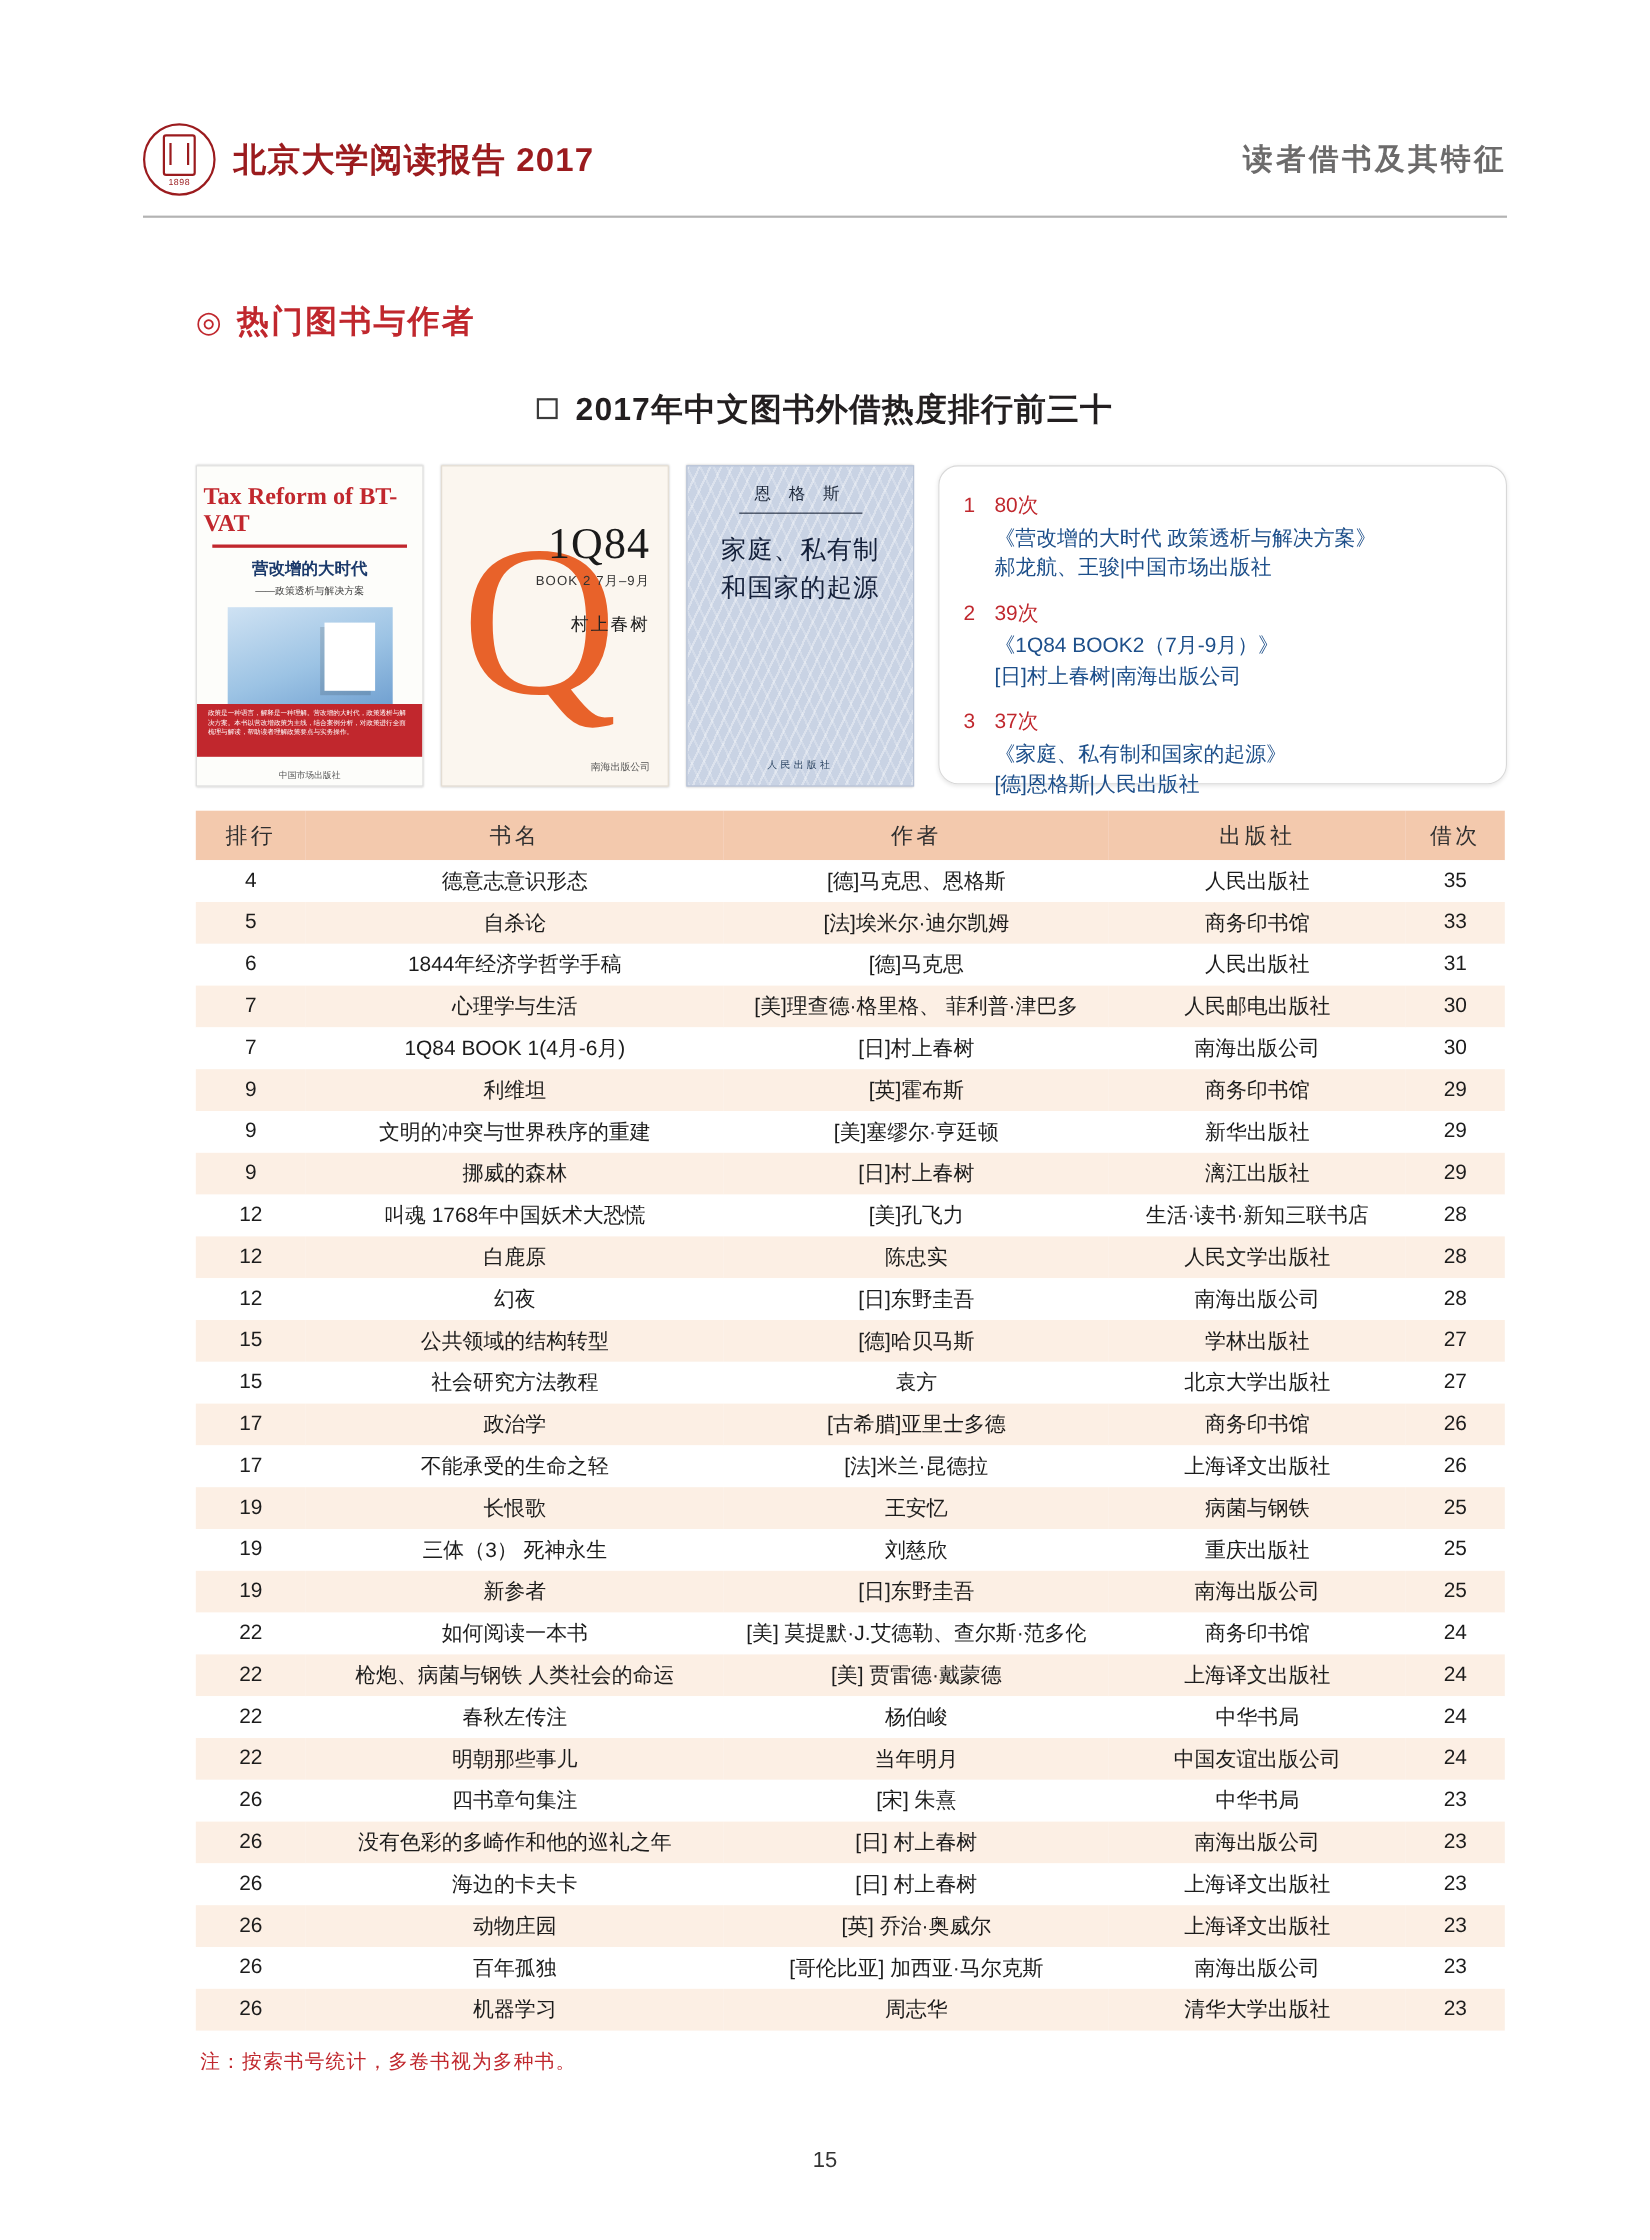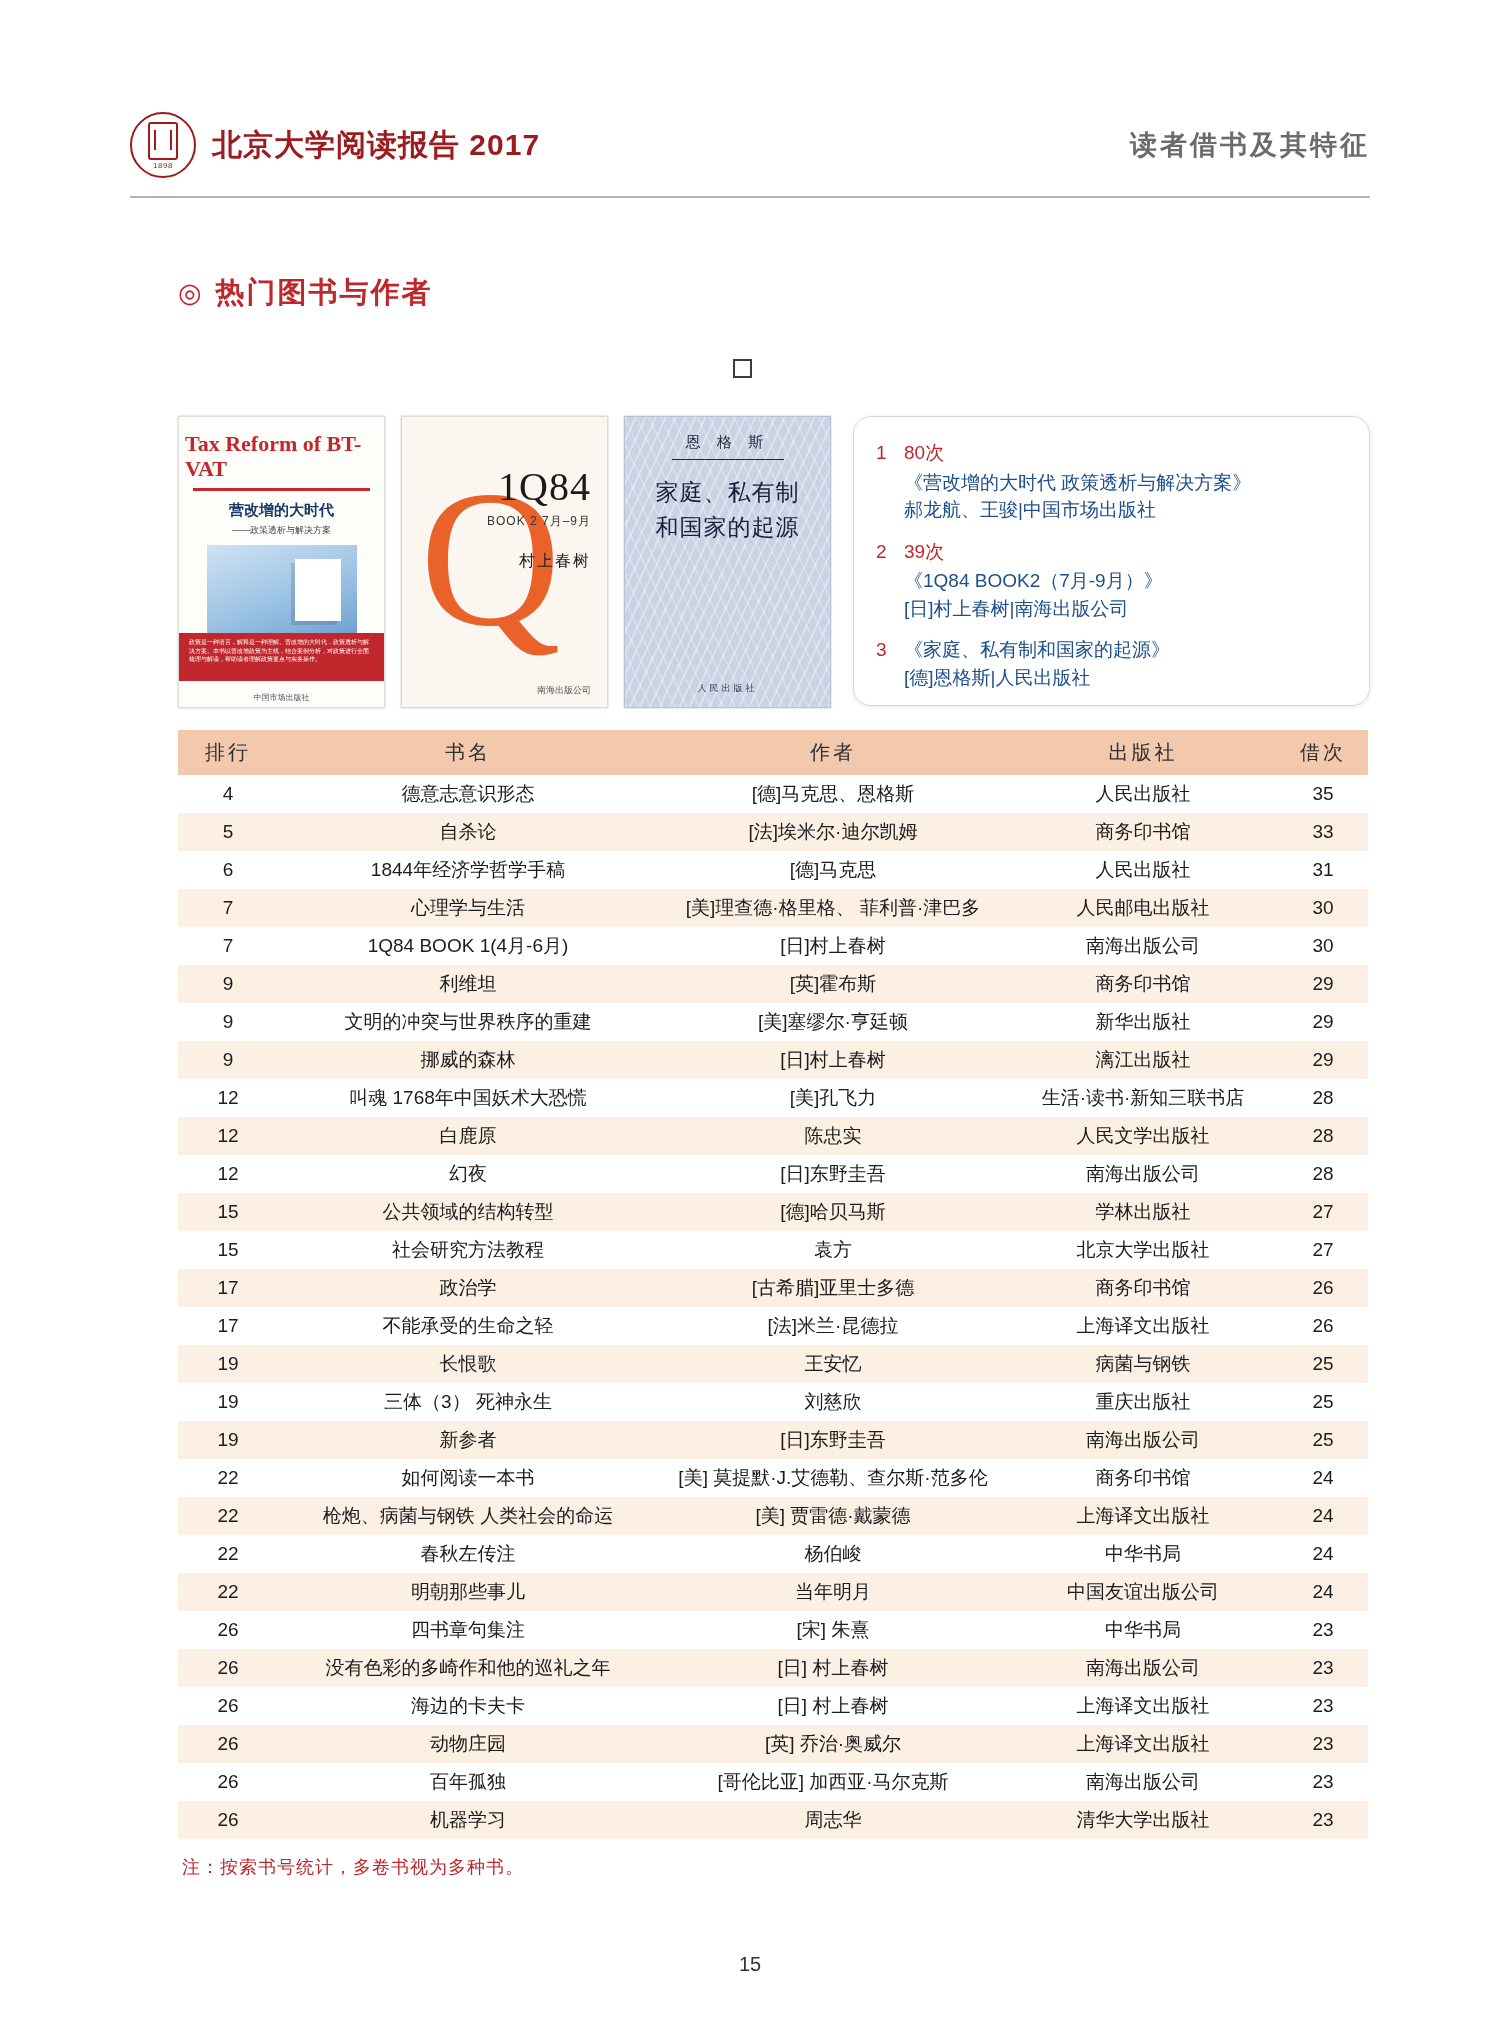--- a/index.html
+++ b/index.html
@@ -417,21 +417,21 @@
     <div class="header-right">读者借书及其特征</div>
   </div>
   <div class="header-rule"></div>
 
   <div class="section-head">
     <span class="section-bullet">◎</span>
     <span class="section-title">热门图书与作者</span>
   </div>
 
   <div class="sub-head">
-    <span class="box"></span>
+    <span class="box"></span><span>2017年中文图书外借热度排行前三十</span>
   </div>
 
   <div class="covers-row">
 
     <div class="cover cover1">
       <div class="c1-title">Tax Reform of BT-VAT</div>
       <div class="c1-rule"></div>
       <div class="c1-cn">营改增的大时代</div>
       <div class="c1-sub">——政策透析与解决方案</div>
       <div class="c1-art"></div>
@@ -470,20 +470,21 @@
         <div class="top3-rank">2</div>
         <div class="top3-body">
           <div class="top3-count">39次</div>
           <div class="top3-title">《1Q84 BOOK2（7月-9月）》</div>
           <div class="top3-meta">[日]村上春树|南海出版公司</div>
         </div>
       </div>
       <div class="top3-item">
         <div class="top3-rank">3</div>
         <div class="top3-body">
+          <div class="top3-count">37次</div>
           <div class="top3-title">《家庭、私有制和国家的起源》</div>
           <div class="top3-meta">[德]恩格斯|人民出版社</div>
         </div>
       </div>
     </div>
 
   </div>
 
   <table class="rank">
     <thead>

